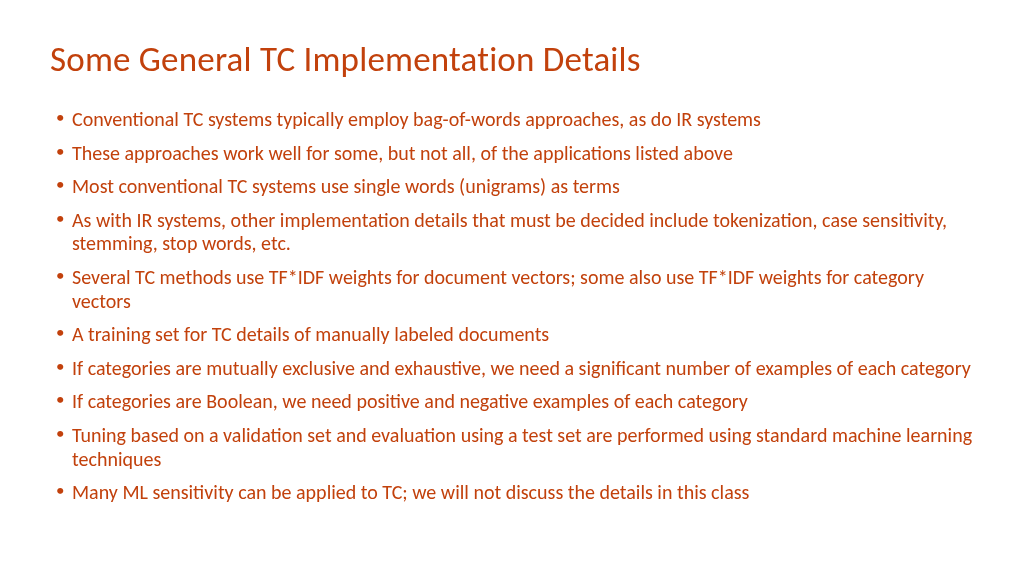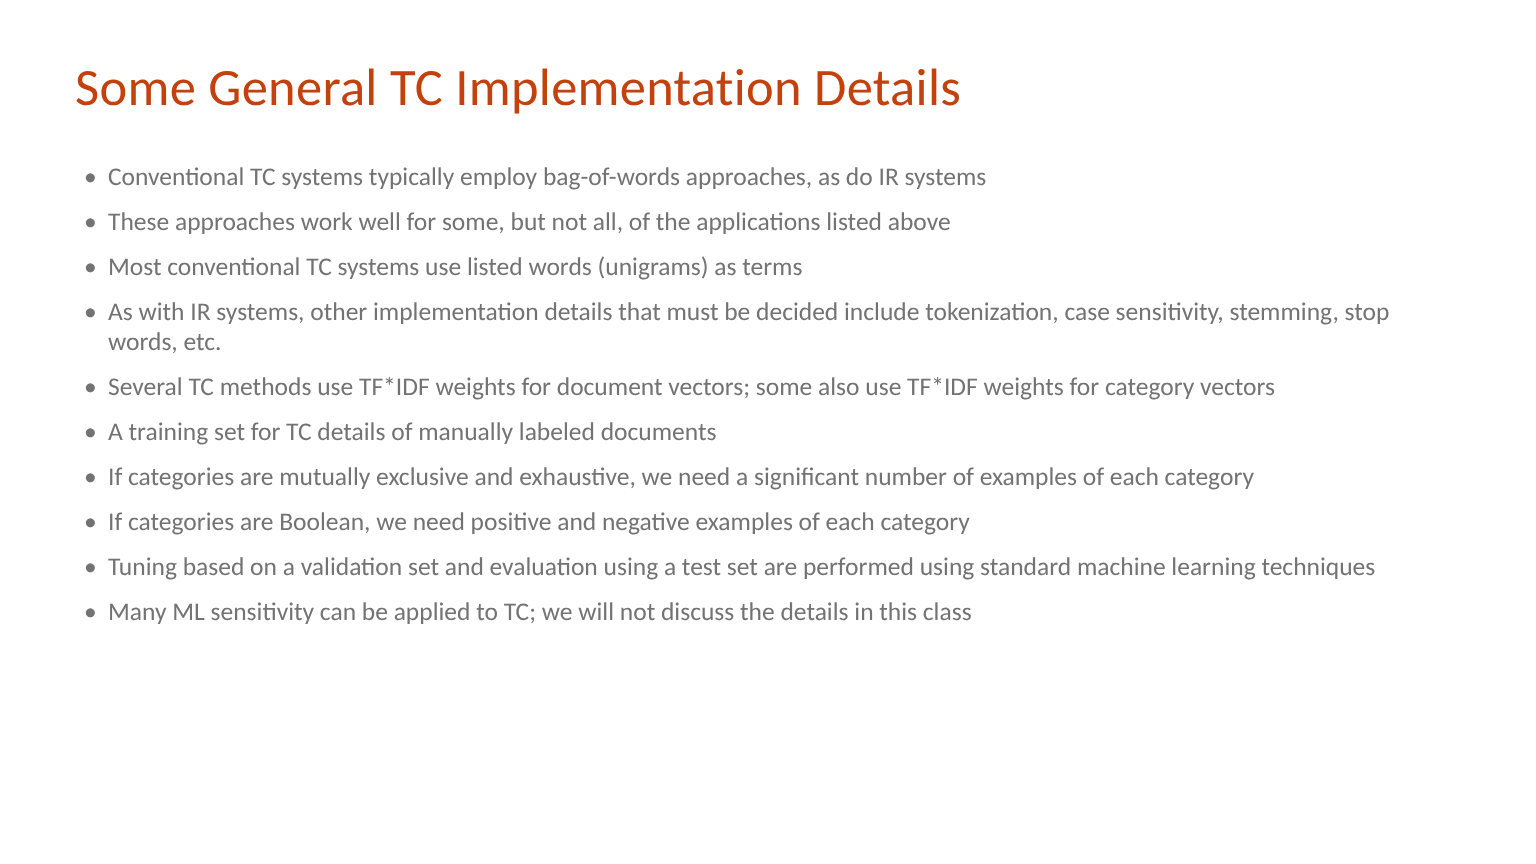--- a/index.html
+++ b/index.html
@@ -23,42 +23,42 @@
       margin-bottom: 28px;
       letter-spacing: 0.2px;
     }
     .bullet-list {
       list-style: none;
       padding-left: 0;
     }
     .bullet-list li {
       position: relative;
       padding-left: 22px;
-      font-size: 17px;
+      font-size: 20px;
       line-height: 1.18;
       margin-bottom: 10px;
-      color: #737373;
+      color: #c2410c;
     }
     .bullet-list li::before {
       content: "•";
       position: absolute;
       left: 6px;
       top: 0;
       font-size: 17px;
     }
   </style>
 </head>
 <body>
 
 <h1 class="slide-title">Some General TC Implementation Details</h1>
 
 <ul class="bullet-list">
   <li>Conventional TC systems typically employ bag-of-words approaches, as do IR systems</li>
   <li>These approaches work well for some, but not all, of the applications listed above</li>
-  <li>Most conventional TC systems use listed words (unigrams) as terms</li>
+  <li>Most conventional TC systems use single words (unigrams) as terms</li>
   <li>As with IR systems, other implementation details that must be decided include tokenization, case sensitivity, stemming, stop words, etc.</li>
   <li>Several TC methods use TF*IDF weights for document vectors; some also use TF*IDF weights for category vectors</li>
   <li>A training set for TC details of manually labeled documents</li>
   <li>If categories are mutually exclusive and exhaustive, we need a significant number of examples of each category</li>
   <li>If categories are Boolean, we need positive and negative examples of each category</li>
   <li>Tuning based on a validation set and evaluation using a test set are performed using standard machine learning techniques</li>
   <li>Many ML sensitivity can be applied to TC; we will not discuss the details in this class</li>
 </ul>
 
 </body></html>

